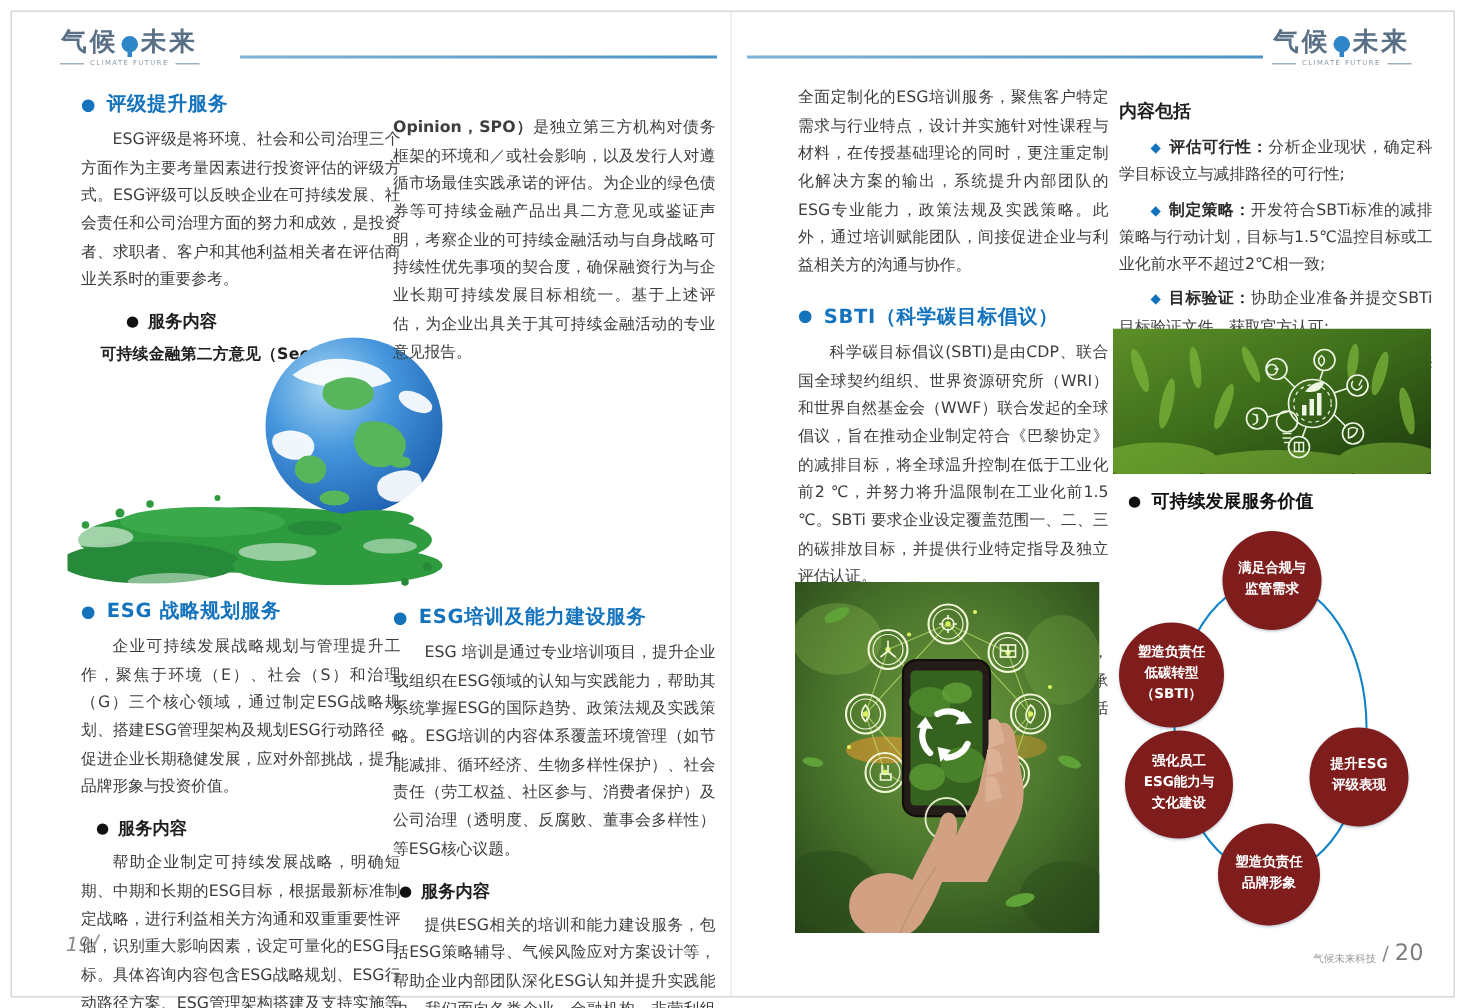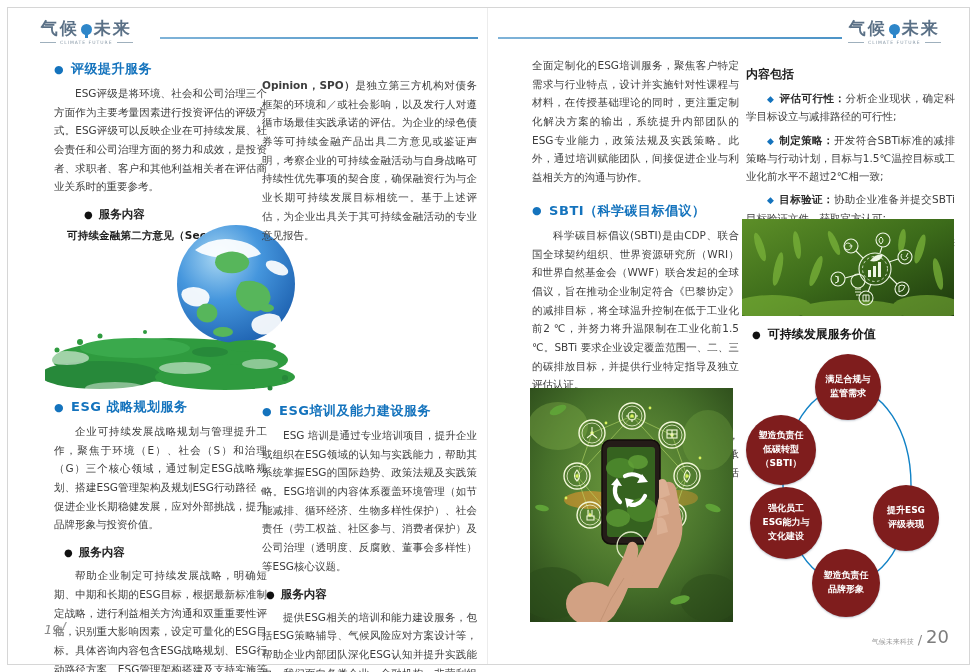--- a/index.html
+++ b/index.html
@@ -39,21 +39,21 @@
   
   .value-wrap{position:absolute;left:740px;top:340px;width:215px;height:282px;}
   .value-svg{position:absolute;left:0;top:0;}
   .vcircle{position:absolute;border-radius:50%;background:#7f1d1d;color:#fff;display:flex;align-items:center;justify-content:center;text-align:center;font-weight:bold;font-size:9px;line-height:1.55;white-space:pre-line;box-shadow:0 1px 2px rgba(0,40,80,.25);}
 
   
   .footer-l{position:absolute;left:44px;top:620px;font-size:13px;color:#8a8a8a;font-style:italic;}
   .footer-l .sep{font-size:15px;color:#9a9a9a;}
   .footer-r{position:absolute;right:28px;top:626px;font-size:7px;color:#9a9a9a;display:flex;align-items:flex-end;gap:4px;}
   .footer-r .sep{font-size:13px;color:#8a8a8a;}
-  .footer-r .pnum{font-size:18px;color:#7d7d7d;}
+  .footer-r .pnum{font-size:15px;color:#7d7d7d;}
 </style>
 </head>
 <body>
 
 <div class="spread">
   <div class="frame"></div>
   <div class="center-divider"></div>
 
   <div class="abs" style="left:40px;top:20px;">
     <div class="logo">

